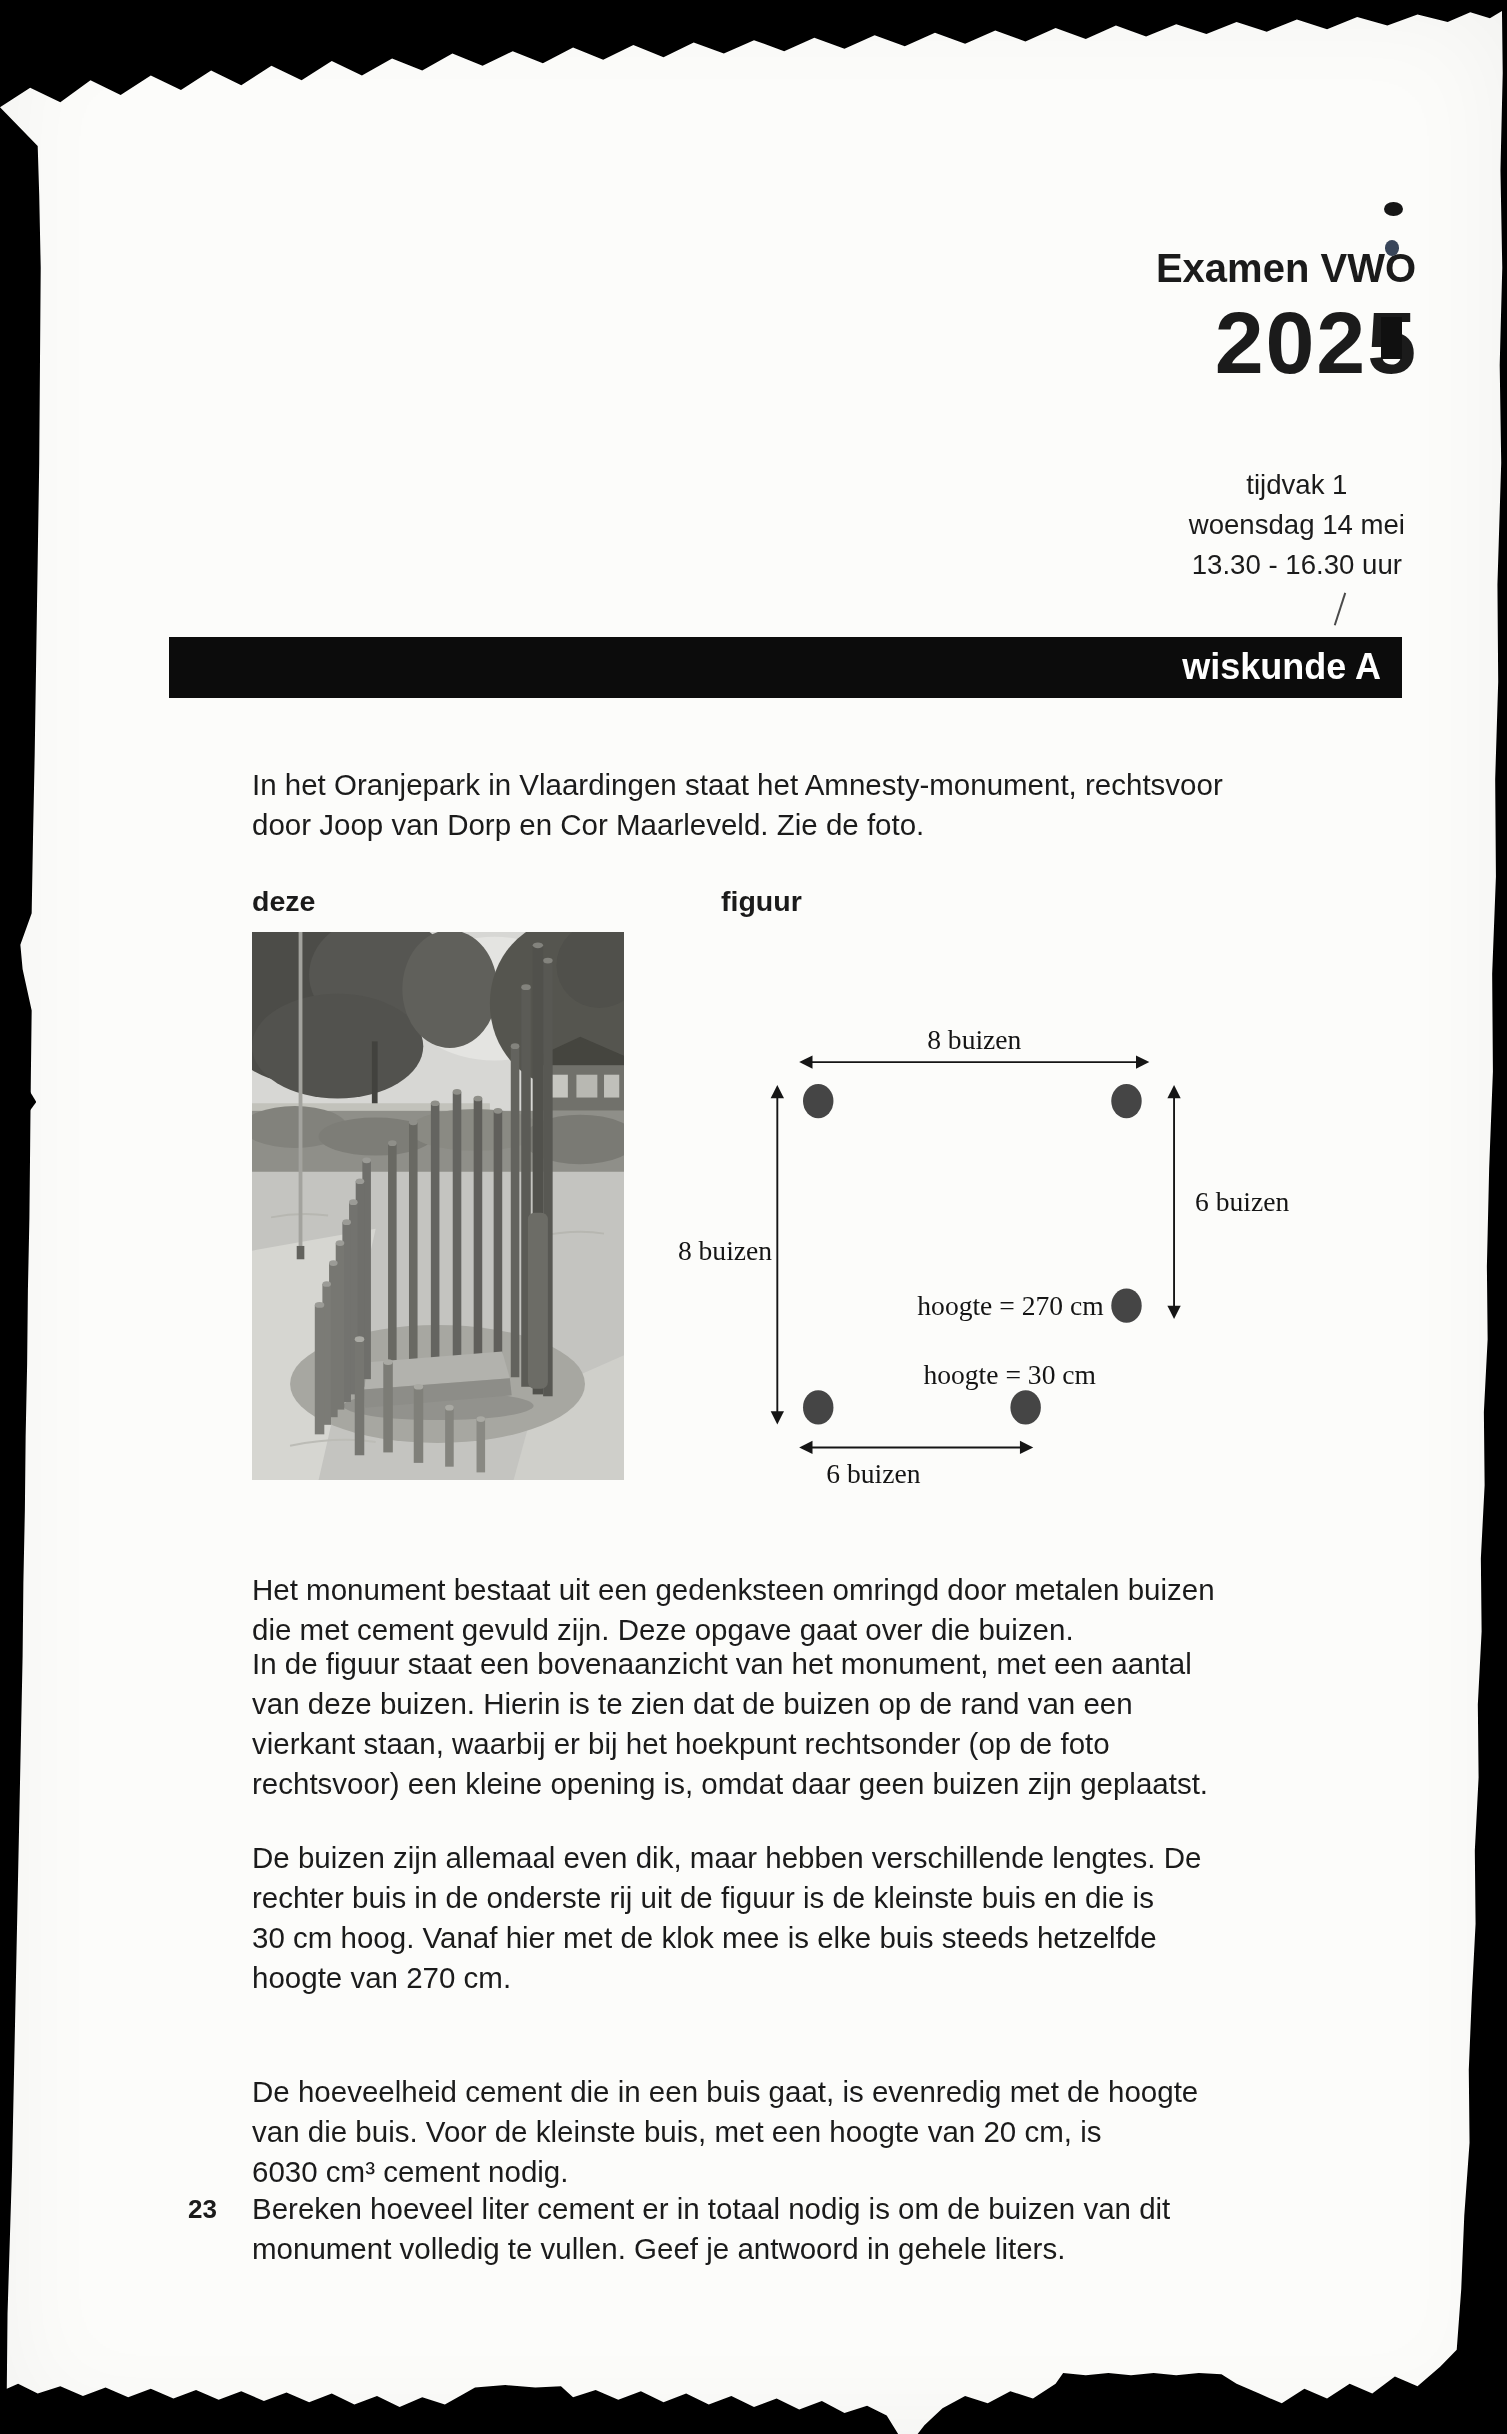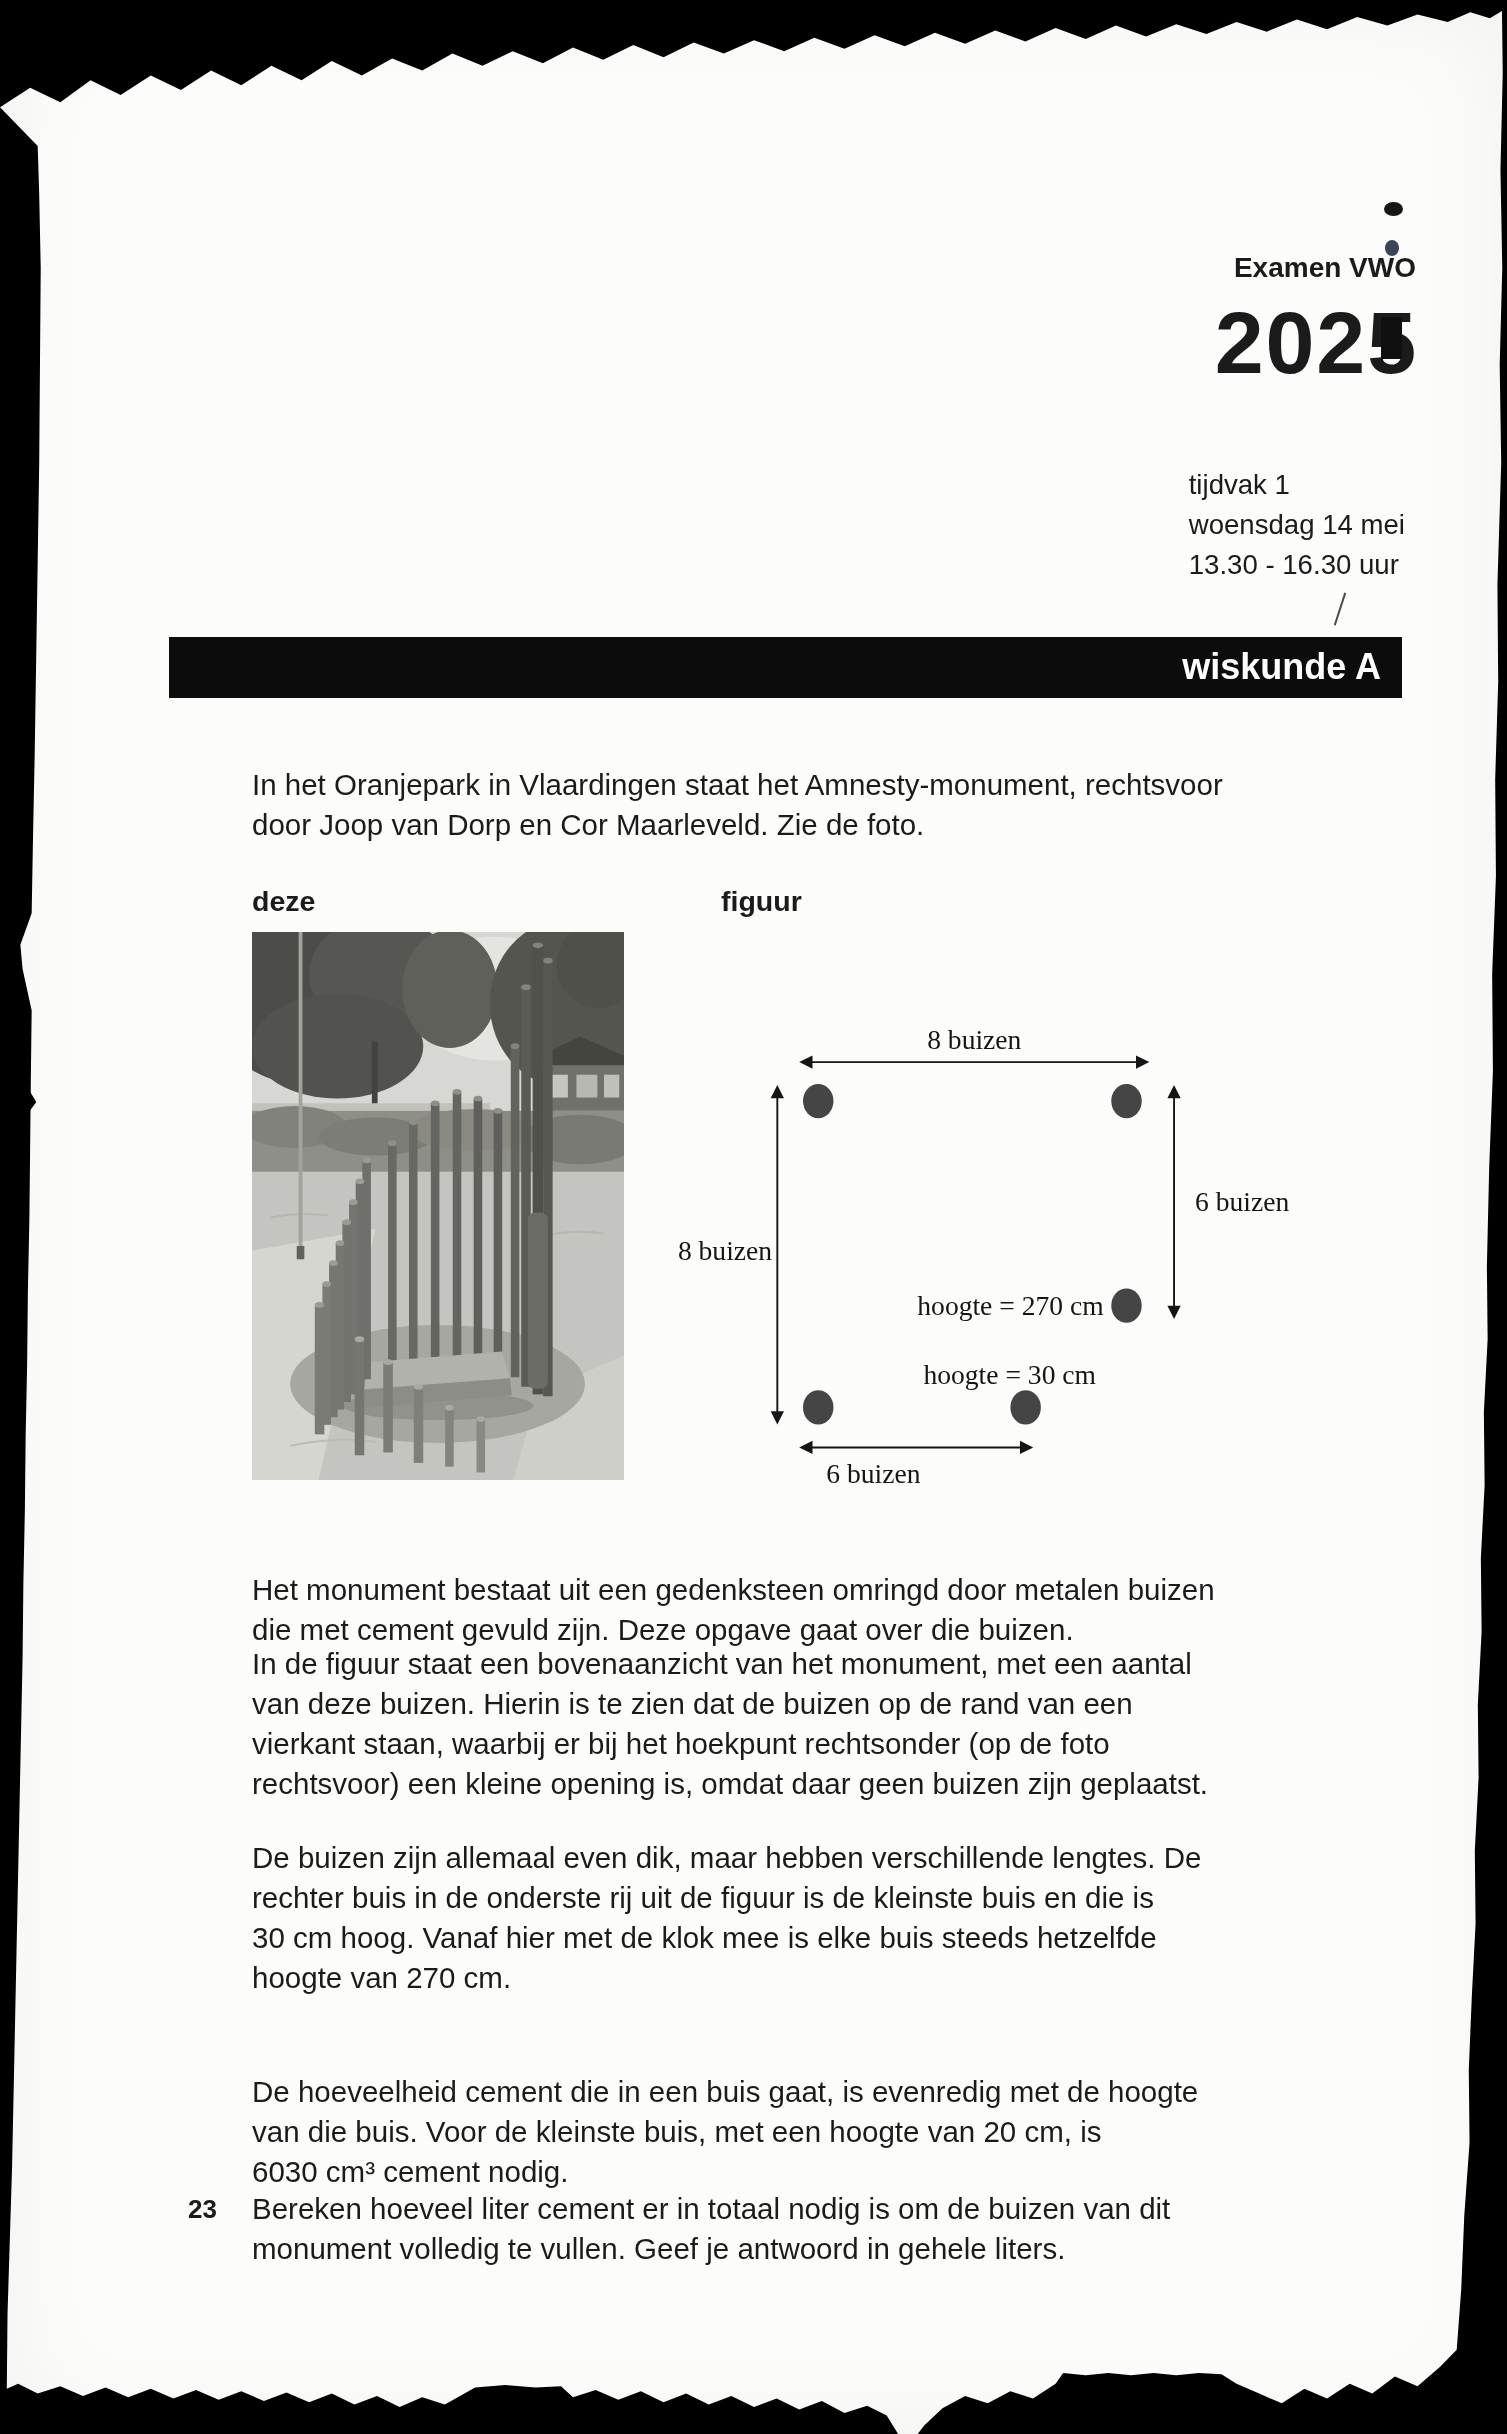--- a/index.html
+++ b/index.html
@@ -2,23 +2,23 @@
 <html style="font-size:15px"><head>
 <meta charset="utf-8">
 <style>
   html,body{margin:0;padding:0;background:#000;}
   .scan{position:relative;width:1508px;height:2435px;background:#000;overflow:hidden;
         font-family:"Liberation Sans",sans-serif;color:#1b1b1b;}
   .paper{position:absolute;left:0;top:0;width:1508px;height:2435px;background:#fcfcfa;
     box-shadow:inset 0 0 114px rgba(0,0,0,0.05);
     clip-path:polygon(0% 4.4%,2% 3.6%,4% 4.2%,6% 3.3%,8% 3.9%,10% 3.1%,12% 3.7%,14% 2.9%,16% 3.5%,18% 2.7%,20% 3.3%,22% 2.5%,24% 3.1%,26% 2.4%,28% 2.9%,30% 2.2%,32% 2.7%,34% 2.1%,36% 2.6%,38% 1.95%,40% 2.45%,42% 1.85%,44% 2.35%,46% 1.75%,48% 2.2%,50% 1.65%,52% 2.1%,54% 1.55%,56% 2%,58% 1.45%,60% 1.9%,62% 1.35%,64% 1.8%,66% 1.25%,68% 1.7%,70% 1.15%,72% 1.6%,74% 1.05%,76% 1.5%,78% 1%,80% 1.4%,82% 0.9%,84% 1.3%,86% 0.8%,88% 1.2%,90% 0.7%,92% 1.05%,94% 0.6%,96% 0.9%,97.5% 0.5%,98.8% 0.75%,99.6% 0.45%,99.65% 3%,99.5% 7%,99.62% 11%,99.45% 15%,99.55% 19%,99.3% 24%,99.35% 28%,99.15% 32%,99.2% 36%,98.95% 40%,99% 44%,98.75% 48%,98.6% 52%,98.65% 55%,98.4% 58%,98.45% 61%,98.2% 64%,98.25% 67%,98% 70%,98.05% 73%,97.8% 76%,97.85% 79%,97.6% 82%,97.4% 85%,97.45% 88%,97.1% 91%,96.9% 94%,96.6% 96.5%,95.5% 97.2%,94% 98%,92.5% 97.6%,91% 98.3%,89.5% 97.9%,88% 98.5%,86.5% 98.1%,85% 98.7%,83.5% 98.3%,82% 97.9%,81% 97.5%,79.5% 97.45%,78% 97.55%,76.5% 97.45%,75% 97.55%,73.5% 97.45%,72% 97.55%,70.5% 97.45%,70% 97.9%,68.5% 98.5%,67% 98.2%,65.5% 98.7%,64% 98.4%,62.5% 98.9%,61.3% 99.6%,60.8% 100%,59.6% 100%,58.8% 99.2%,57.5% 98.8%,56% 99.1%,54.5% 98.6%,53% 98.95%,51.5% 98.5%,50% 98.85%,48.5% 98.4%,47% 98.75%,45.5% 98.3%,44% 98.65%,42.5% 98.2%,41% 98.55%,39.5% 98.15%,38% 98.45%,37.2% 98%,35.5% 98.05%,33.5% 97.95%,31.5% 98.05%,30.8% 98.3%,29.5% 98.75%,28% 98.45%,26.5% 98.85%,25% 98.4%,23.5% 98.75%,22% 98.3%,20.5% 98.65%,19% 98.25%,17.5% 98.6%,16% 98.2%,14.5% 98.55%,13% 98.15%,11.5% 98.5%,10% 98.1%,8.5% 98.45%,7% 98.05%,5.5% 98.4%,4% 98%,2.5% 98.3%,1.2% 97.9%,0.45% 98.1%,0.5% 95%,0.65% 92%,0.8% 89%,0.9% 86%,1% 83%,1.1% 80%,1.2% 77%,1.3% 74%,1.4% 71%,1.5% 68%,1.55% 65%,1.65% 62%,1.7% 59%,1.8% 56%,1.85% 53%,1.95% 50%,2% 47%,2.05% 44%,2.1% 41.5%,1.5% 39.8%,1.35% 38.8%,2.1% 37.5%,2.2% 34%,2.3% 31%,2.4% 27%,2.5% 23%,2.6% 19%,2.65% 15%,2.7% 11%,2.6% 8%,2.5% 6%);}
   .abs{position:absolute;}
-  .h-exam{top:245px;right:92px;font-size:28px;font-weight:700;line-height:46px;white-space:nowrap;}
+  .h-exam{top:245px;right:92px;font-size:40px;font-weight:700;line-height:46px;white-space:nowrap;}
   .h-year{top:293px;right:90px;font-size:88px;font-weight:800;line-height:99px;letter-spacing:1.9px;white-space:nowrap;}
-  .h-session{top:465px;right:103px;text-align:left;font-size:27.6px;line-height:40px;white-space:nowrap;}
+  .h-session{top:465px;right:103px;text-align:center;font-size:27.6px;line-height:40px;white-space:nowrap;}
   .subject-bar{left:169px;top:637px;width:1233px;height:61px;background:#0c0c0c;}
   .subject-bar span{display:block;height:61px;line-height:59px;text-align:right;padding-right:21px;
       color:#fff;font-size:36px;font-weight:700;}
   .para{position:absolute;left:252px;width:1132px;font-size:29.5px;}
   .line{height:40px;line-height:40px;white-space:nowrap;}
   .sec-label{font-size:28.5px;font-weight:700;line-height:40px;white-space:nowrap;}
   .q-num{left:188px;top:2189px;font-size:26px;font-weight:700;line-height:40px;}
   .fig-text{font-family:"Liberation Serif",serif;font-size:29px;fill:#151515;}
   .speck{position:absolute;z-index:5;}
   .content{position:absolute;left:0;top:0;width:100%;height:100%;z-index:2;}

